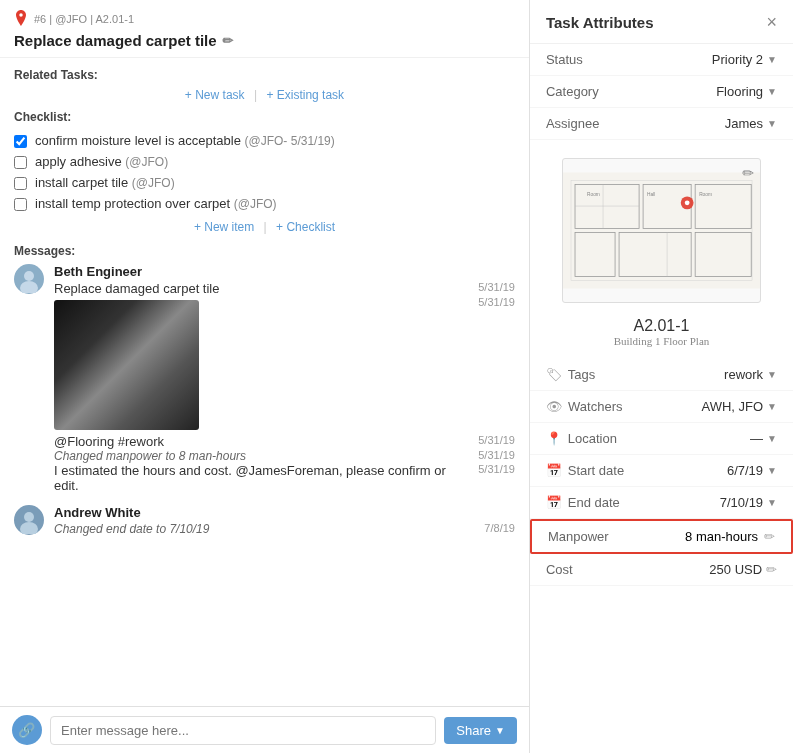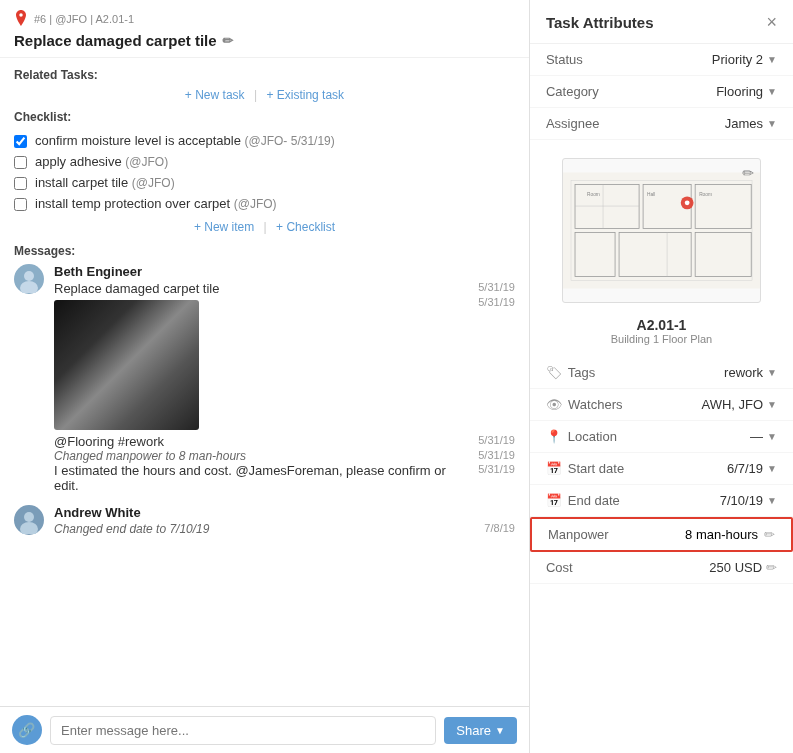--- a/index.html
+++ b/index.html
@@ -148,22 +148,22 @@
     .floor-plan-svg {
       width: 100%; height: 100%;
     }
     .floor-plan-edit {
       position: absolute; top: 6px; right: 6px;
       color: #888; font-size: 14px; cursor: pointer;
     }
     .floor-plan-label {
       text-align: center; padding: 4px 0 8px;
     }
-    .floor-plan-name { font-size: 14px; font-weight: 700; color: #333; }
-    .floor-plan-sub { font-size: 11px; color: #888; }
+    .floor-plan-name { font-size: 16px; font-weight: 400; color: #333; }
+    .floor-plan-sub { font-size: 11px; color: #888; font-family: Liberation Serif, serif; }
 
     .attr-icon { color: #999; font-size: 13px; margin-right: 2px; }
 
     .manpower-row {
       display: flex; justify-content: space-between; align-items: center;
       padding: 8px 16px;
       border: 2px solid #e03c2e;
       border-radius: 2px;
       background: #fff;
       position: relative;

